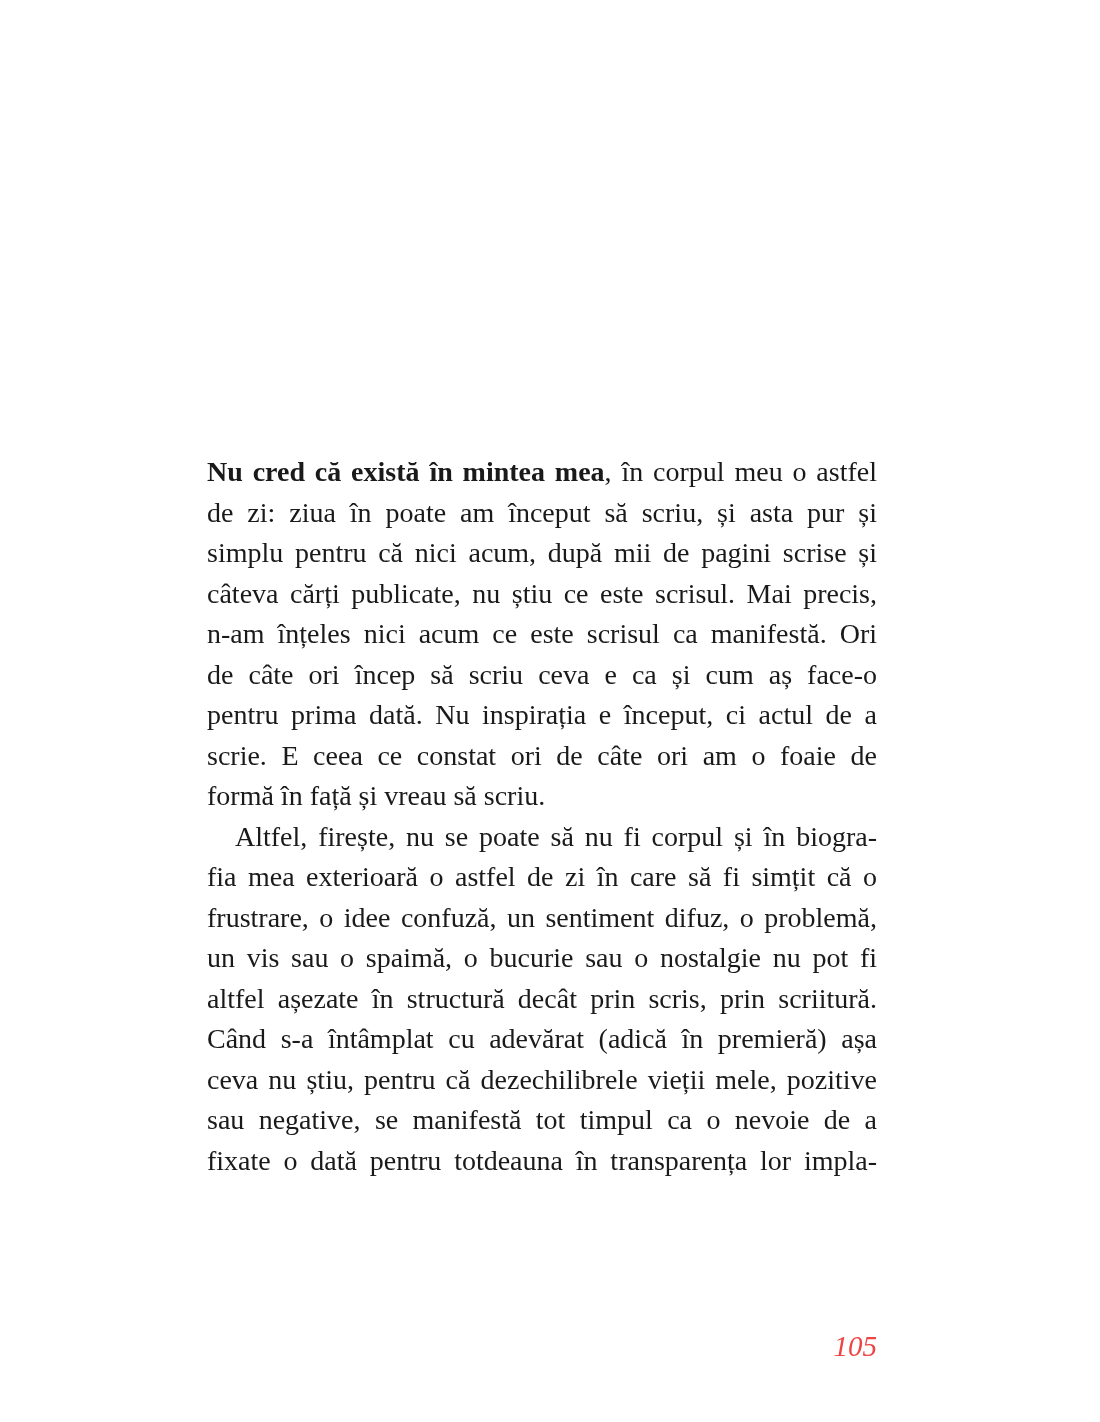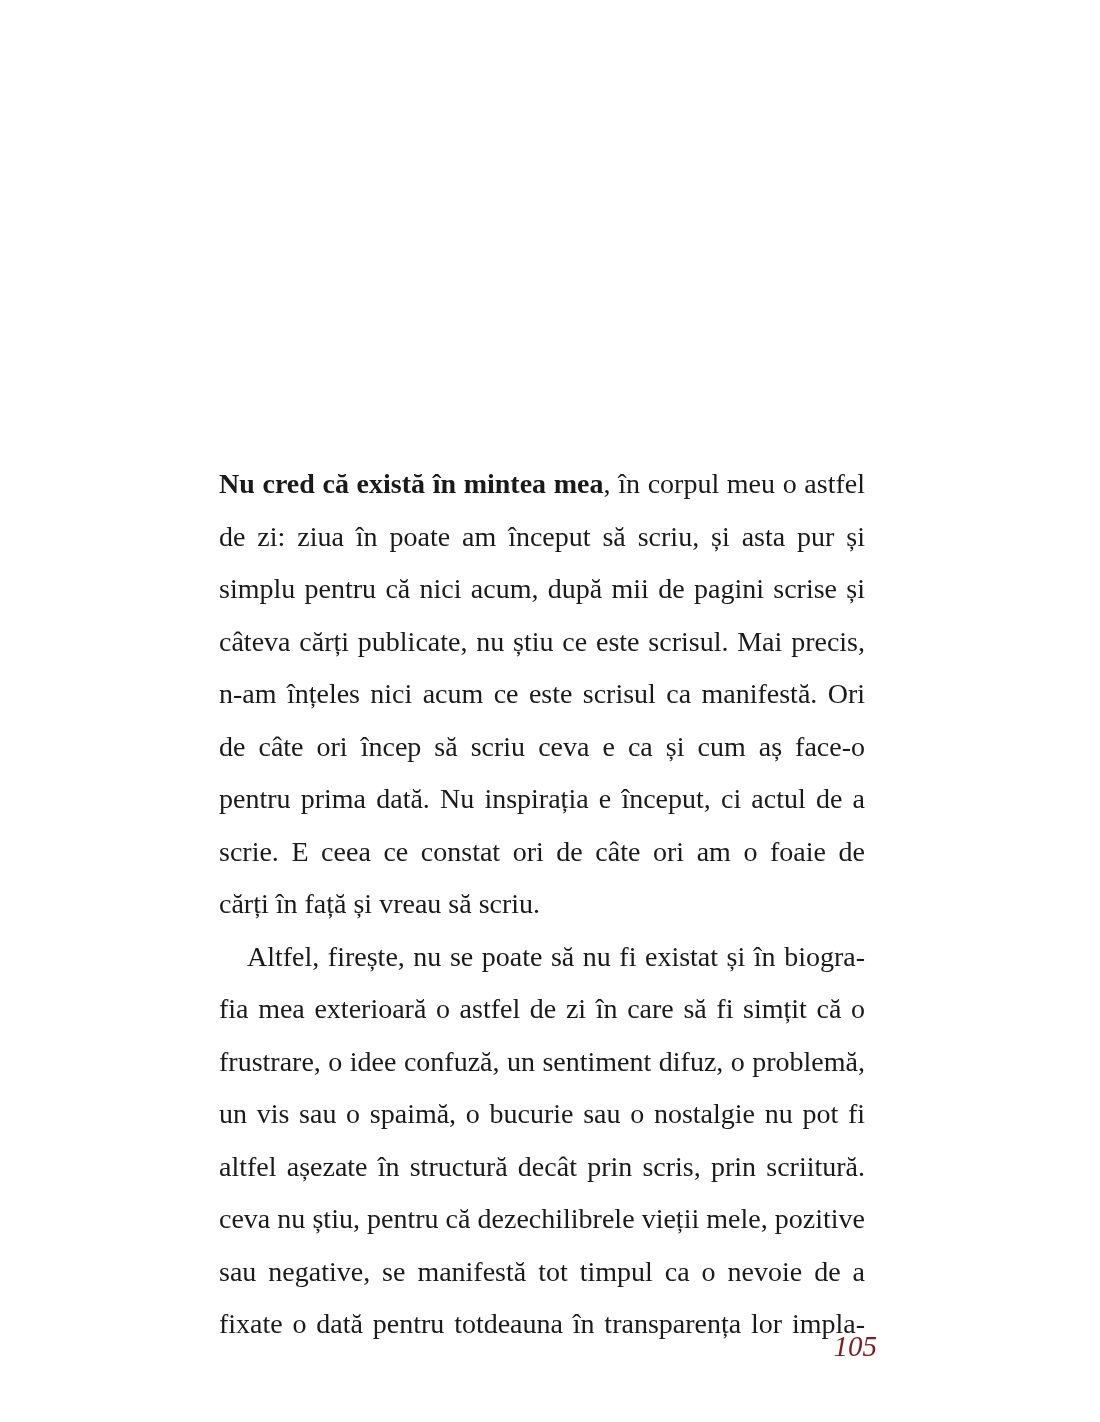--- a/index.html
+++ b/index.html
@@ -17,21 +17,21 @@
   }
   .text-block {
     position: absolute;
     left: 207px;
     top: 452px;
     width: 670px;
     font-size: 28px;
     line-height: 40.5px;
   }
   .line {
-    margin: 12px;
+    margin: 0;
     padding: 0;
     text-align: justify;
     text-align-last: justify;
     white-space: normal;
     hyphens: none;
   }
   .line.last {
     text-align: left;
     text-align-last: left;
   }
@@ -43,42 +43,43 @@
   }
   .page-number {
     position: absolute;
     left: 207px;
     top: 1326px;
     width: 670px;
     text-align: right;
     font-style: italic;
     font-size: 29px;
     line-height: 40px;
-    color: #7f1d1d;
+    color: #ef4444;
   }
 </style>
 </head>
 <body>
 
 <div class="text-block">
 
   <p class="line"><span class="bold-lead">Nu cred că există în mintea mea</span><span>, în corpul meu o astfel</span></p>
   <p class="line">de zi: ziua în poate am început să scriu, și asta pur și</p>
   <p class="line">simplu pentru că nici acum, după mii de pagini scrise și</p>
   <p class="line">câteva cărți publicate, nu știu ce este scrisul. Mai precis,</p>
   <p class="line">n-am înțeles nici acum ce este scrisul ca manifestă. Ori</p>
   <p class="line">de câte ori încep să scriu ceva e ca și cum aș face-o</p>
   <p class="line">pentru prima dată. Nu inspirația e început, ci actul de a</p>
   <p class="line">scrie. E ceea ce constat ori de câte ori am o foaie de</p>
-  <p class="line last">cărți în față și vreau să scriu.</p>
+  <p class="line last">formă în față și vreau să scriu.</p>
 
-  <p class="line indent">Altfel, firește, nu se poate să nu fi existat și în biogra-</p>
+  <p class="line indent">Altfel, firește, nu se poate să nu fi corpul și în biogra-</p>
   <p class="line">fia mea exterioară o astfel de zi în care să fi simțit că o</p>
   <p class="line">frustrare, o idee confuză, un sentiment difuz, o problemă,</p>
   <p class="line">un vis sau o spaimă, o bucurie sau o nostalgie nu pot fi</p>
   <p class="line">altfel așezate în structură decât prin scris, prin scriitură.</p>
+  <p class="line">Când s-a întâmplat cu adevărat (adică în premieră) așa</p>
   <p class="line">ceva nu știu, pentru că dezechilibrele vieții mele, pozitive</p>
   <p class="line">sau negative, se manifestă tot timpul ca o nevoie de a</p>
   <p class="line">fixate o dată pentru totdeauna în transparența lor impla-</p>
 
 </div>
 
 <div class="page-number">105</div>
 
 </body></html>

